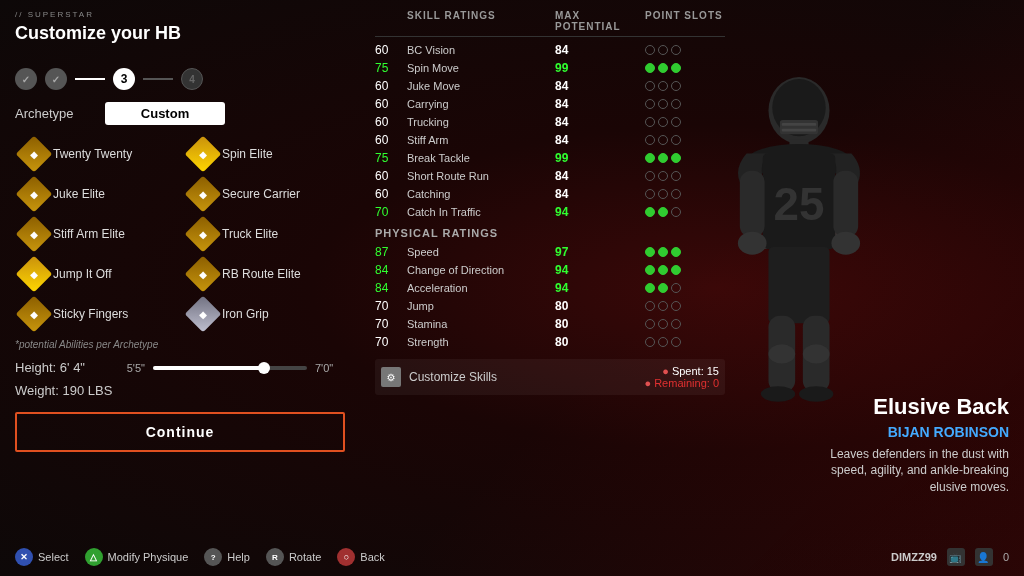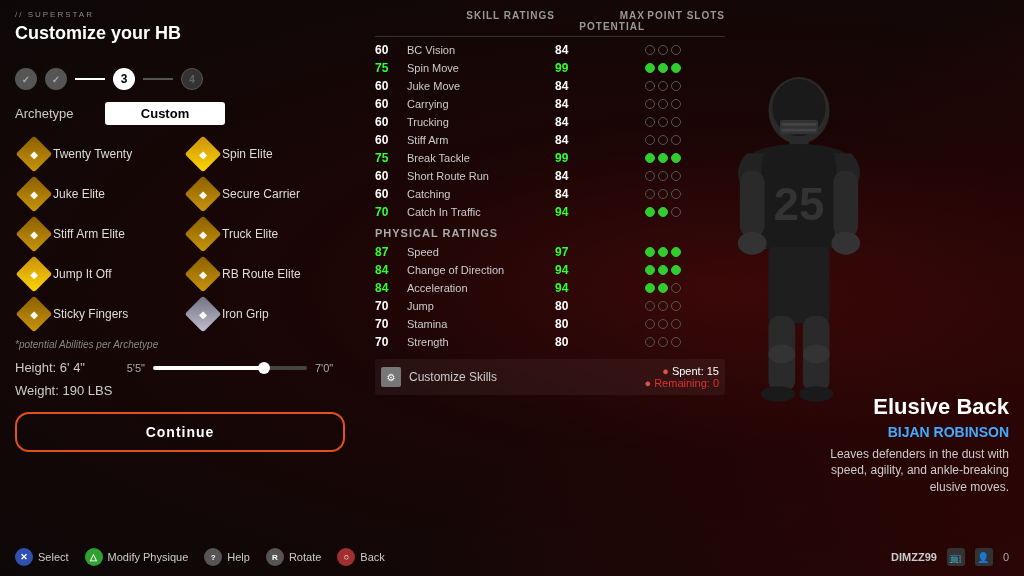--- a/index.html
+++ b/index.html
@@ -231,21 +231,21 @@
       background: transparent;
       color: #fff;
       font-size: 14px;
       font-weight: bold;
       padding: 10px;
       width: 100%;
       text-align: center;
       cursor: pointer;
       letter-spacing: 1px;
       margin-top: 6px;
-      border-radius: 14px;
+      border-radius: 2px;
     }
 
     
     .bottom-controls {
       position: absolute;
       bottom: 10px;
       left: 15px;
       display: flex;
       gap: 16px;
       align-items: center;
@@ -284,21 +284,21 @@
 
     .rating-row {
       display: grid;
       grid-template-columns: 32px 1fr 90px 80px;
       align-items: center;
       margin-bottom: 4px;
       font-size: 12px;
     }
 
     .rating-value {
-      font-weight: bold;
+      font-weight: normal;
       color: #fff;
     }
 
     .rating-value.highlight {
       color: #30ff30;
     }
 
     .rating-name {
       color: #ccc;
       font-size: 11px;
@@ -610,21 +610,21 @@
       </div>
       <div class="ctrl-item">
         <div class="ctrl-btn btn-b">○</div>
         <span>Back</span>
       </div>
     </div>
   </div>
 
   <div class="middle-panel">
 
-    <div style="display:grid; grid-template-columns: 32px 1fr 90px 80px; font-size:10px; color:#999; font-weight:bold; letter-spacing:1px; margin-bottom:6px; padding-bottom:4px; border-bottom:1px solid #333;text-align:right;">
+    <div style="display:grid; grid-template-columns: 32px 1fr 90px 80px; font-size:10px; color:#999; font-weight:bold; letter-spacing:1px; margin-bottom:6px; padding-bottom:4px; border-bottom:1px solid #333;">
       <span></span>
       <span>SKILL RATINGS</span>
       <span>MAX POTENTIAL</span>
       <span>POINT SLOTS</span>
     </div>
 
     <div class="rating-row">
       <span class="rating-value">60</span>
       <span class="rating-name">BC Vision</span>
       <span class="max-potential">84</span>

